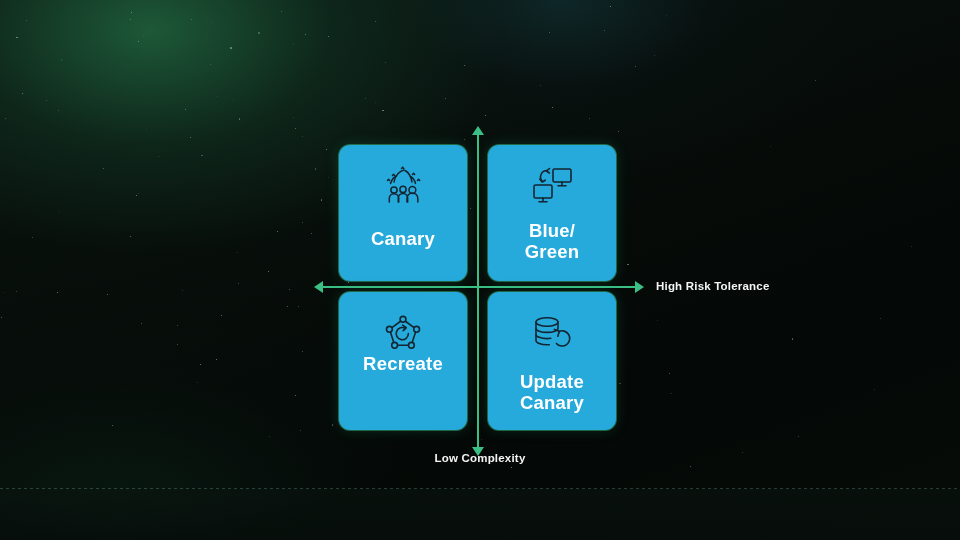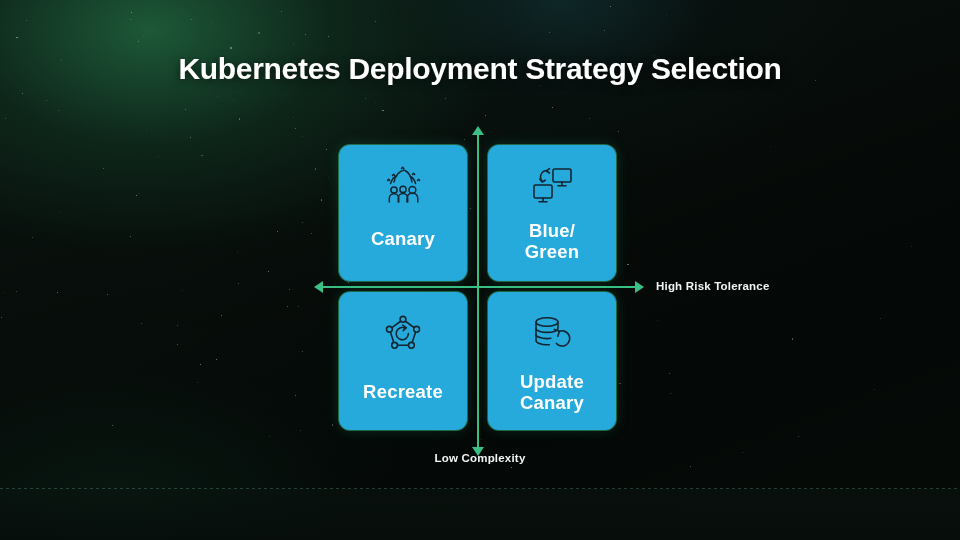--- a/index.html
+++ b/index.html
@@ -110,21 +110,21 @@
     color:#ffffff;
     font-size:18.5px;
     font-weight:bold;
     line-height:1.12;
     text-align:center;
     letter-spacing:0.2px;
     padding:0 6px;
   }
   #card-canary  .card-label { margin-top:22px; }
   #card-bg      .card-label { margin-top:14px; }
-  #card-recreate .card-label { margin-top:28px; }
+  #card-recreate .card-label { }
   #card-rolling .card-label { margin-top:18px; }
 
   
   #footer-divider {
     position:absolute; left:0; top:488px; width:960px; height:1px;
     background-image:linear-gradient(to right, rgba(120,180,150,0.30) 50%, rgba(0,0,0,0) 0%);
     background-size:6px 1px;
     background-repeat:repeat-x;
   }
   #footer {
@@ -276,21 +276,20 @@
       <div class="star" style="left: 185.2px; top: 108.5px; width: 1px; height: 1px; opacity: 0.47;"></div>
       <div class="star" style="left: 135.9px; top: 195.3px; width: 1px; height: 1px; opacity: 0.57;"></div>
       <div class="star" style="left: 331.7px; top: 423.9px; width: 1.7px; height: 1.7px; opacity: 0.37;"></div>
       <div class="star" style="left: 16px; top: 36.7px; width: 1.7px; height: 1.7px; opacity: 0.52;"></div>
       <div class="star" style="left: 514.1px; top: 242.1px; width: 1px; height: 1px; opacity: 0.37;"></div>
       <div class="star" style="left: 26.4px; top: 19.5px; width: 1px; height: 1px; opacity: 0.31;"></div>
       <div class="star" style="left: 158.1px; top: 155.9px; width: 1px; height: 1px; opacity: 0.19;"></div>
       <div class="star" style="left: 4.3px; top: 292.2px; width: 1px; height: 1px; opacity: 0.17;"></div>
     </div>
 
-  <div id="title">Kubernetes Deployment Strategy Selection</div>
 
   <div class="axis-line" id="v-axis"></div>
   <div class="axis-line" id="h-axis-left"></div>
   <div class="axis-line" id="h-axis-right"></div>
 
   <div class="arrow-head" id="arrow-up"></div>
   <div class="arrow-head" id="arrow-down"></div>
   <div class="arrow-head" id="arrow-left"></div>
   <div class="arrow-head" id="arrow-right"></div>
 

